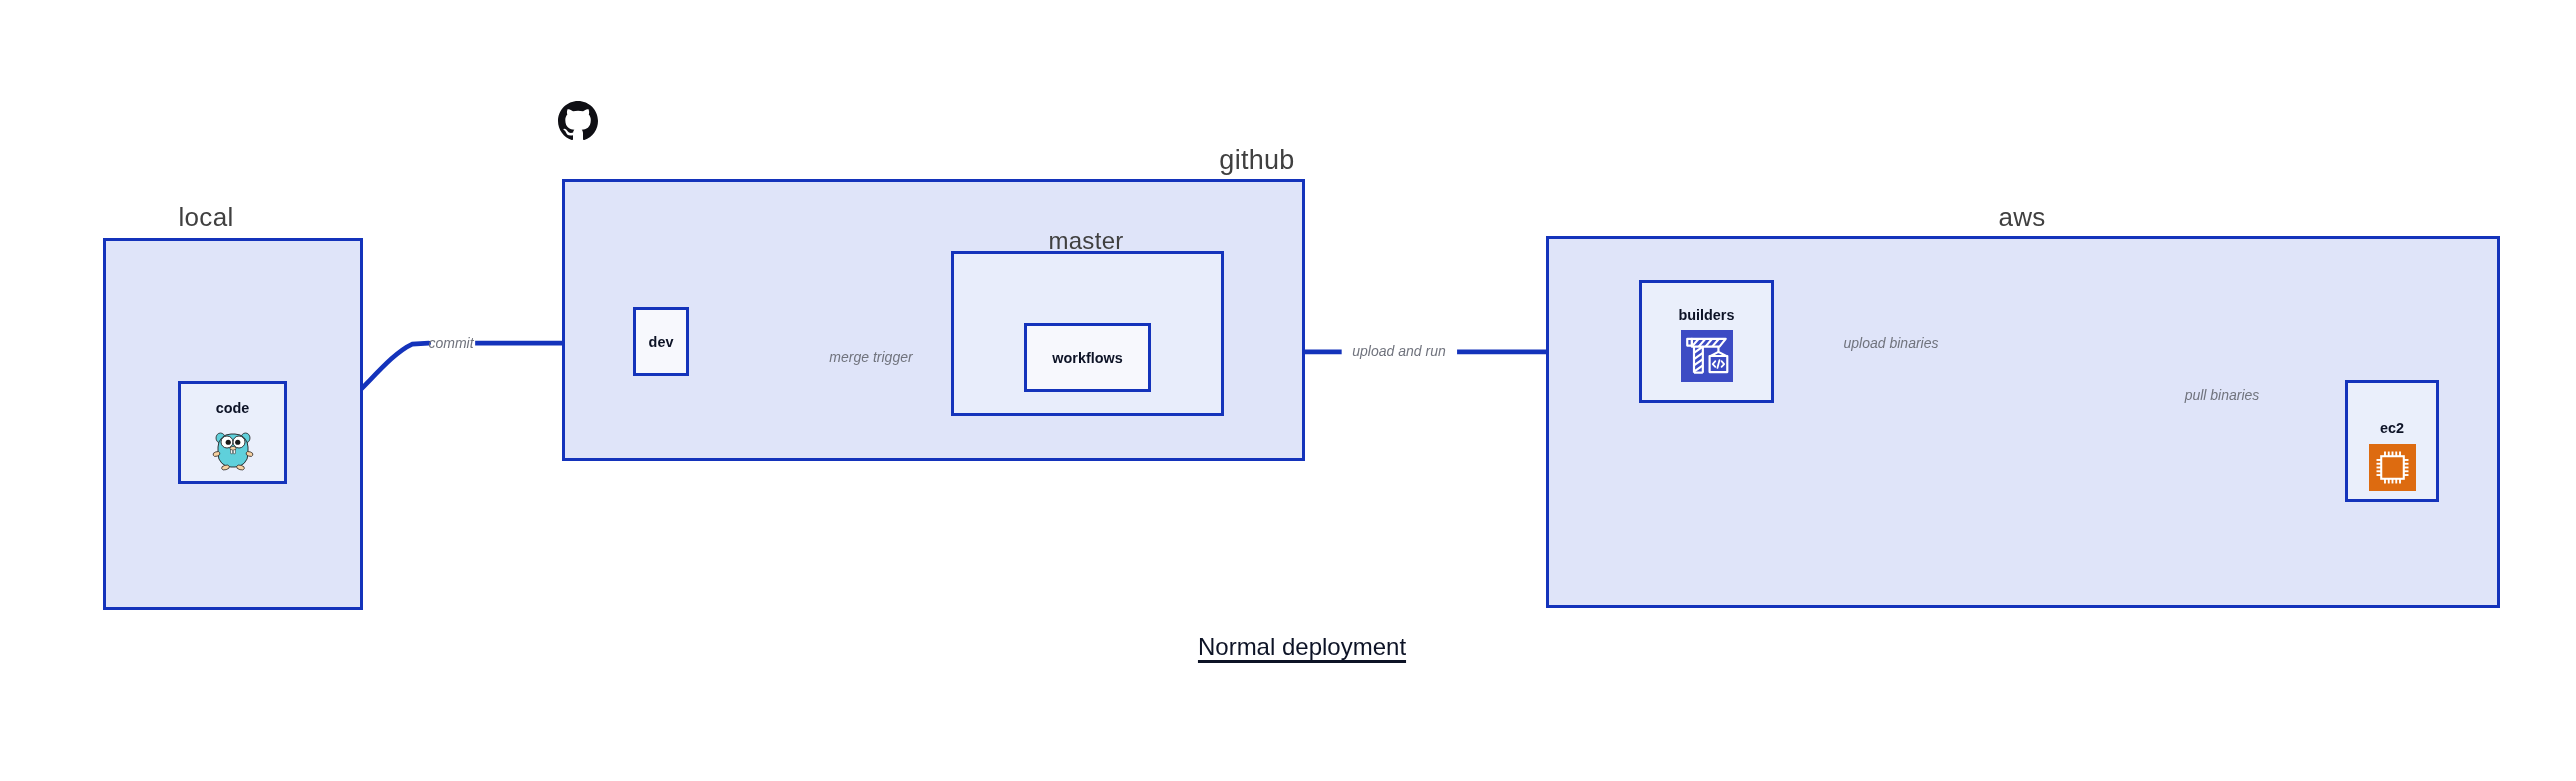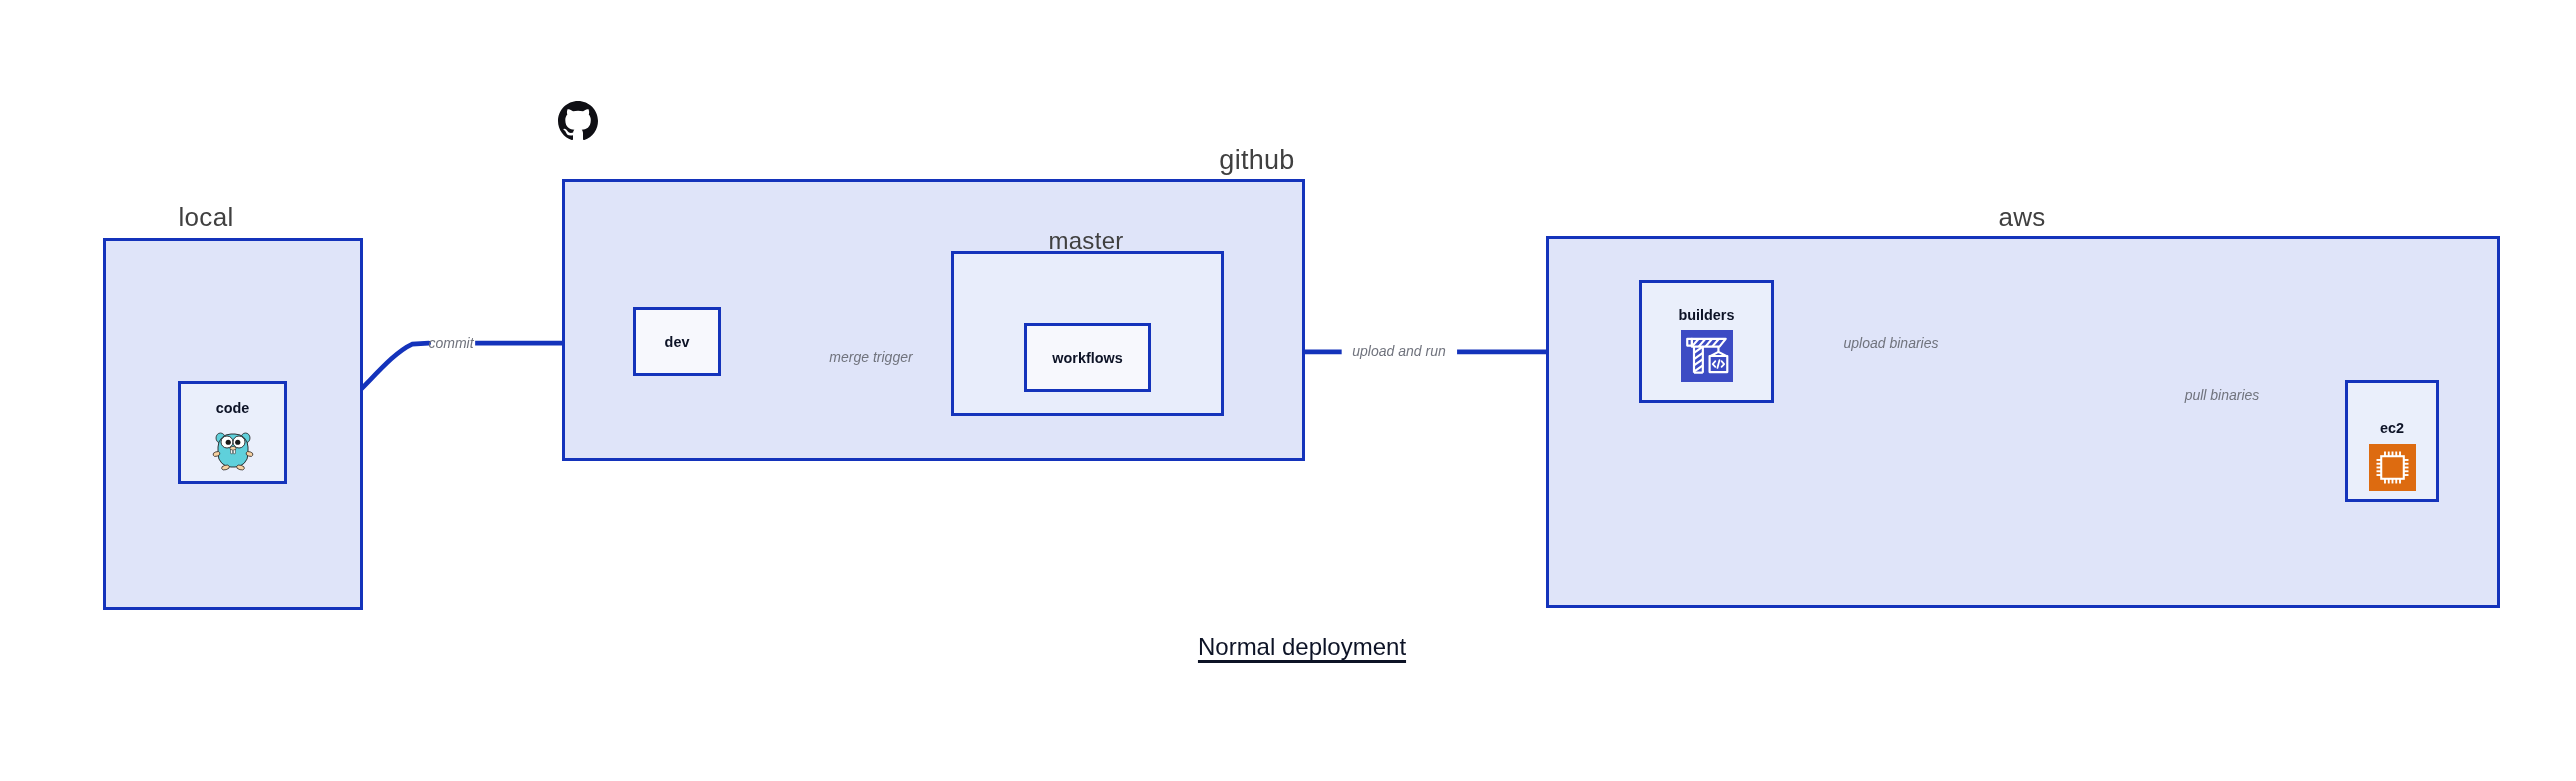--- a/index.html
+++ b/index.html
@@ -171,21 +171,21 @@
         <circle cx="59.5" cy="38.5" r="5.2" fill="#1a1a1a"></circle>
 
         <ellipse cx="50" cy="51" rx="6" ry="4.2" fill="#f6d2a2" stroke="#231f20" stroke-width="1.3"></ellipse>
 
         <rect x="45.2" y="53.5" width="4.2" height="8" rx="1" fill="#ffffff" stroke="#231f20" stroke-width="1.1"></rect>
         <rect x="50.6" y="53.5" width="4.2" height="8" rx="1" fill="#ffffff" stroke="#231f20" stroke-width="1.1"></rect>
       </svg>
     </div>
   </div>
 
-  <div class="node white" style="left:633px; top:307px; width:88px; height:69px; justify-content:center;">
+  <div class="node white" style="left:633px; top:307px; width:56px; height:69px; justify-content:center;">
     <div class="node-label" style="font-size:14.4px;">dev</div>
   </div>
 
   <div class="node white" style="left:1024px; top:323px; width:127px; height:69px; justify-content:center;">
     <div class="node-label" style="font-size:14.4px;">workflows</div>
   </div>
 
   <div class="node" style="left:1619px; top:280px; width:135px; height:123px; padding-top:24px;margin-left:20px;">
     <div class="node-label" style="font-size:14.4px;">builders</div>
     <div class="node-icon" style="margin-top:7.2px;">

